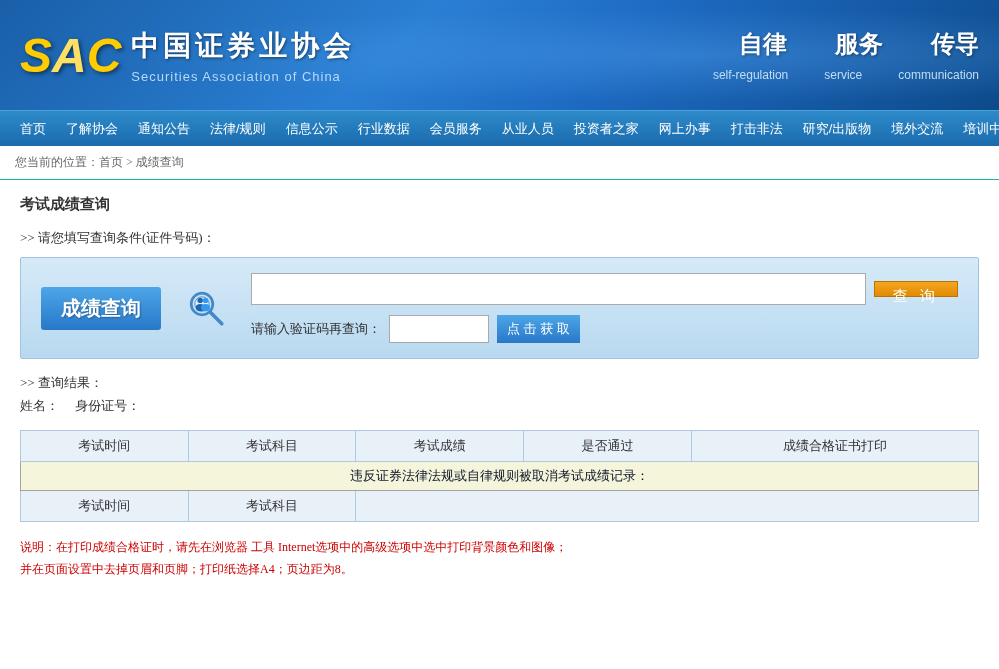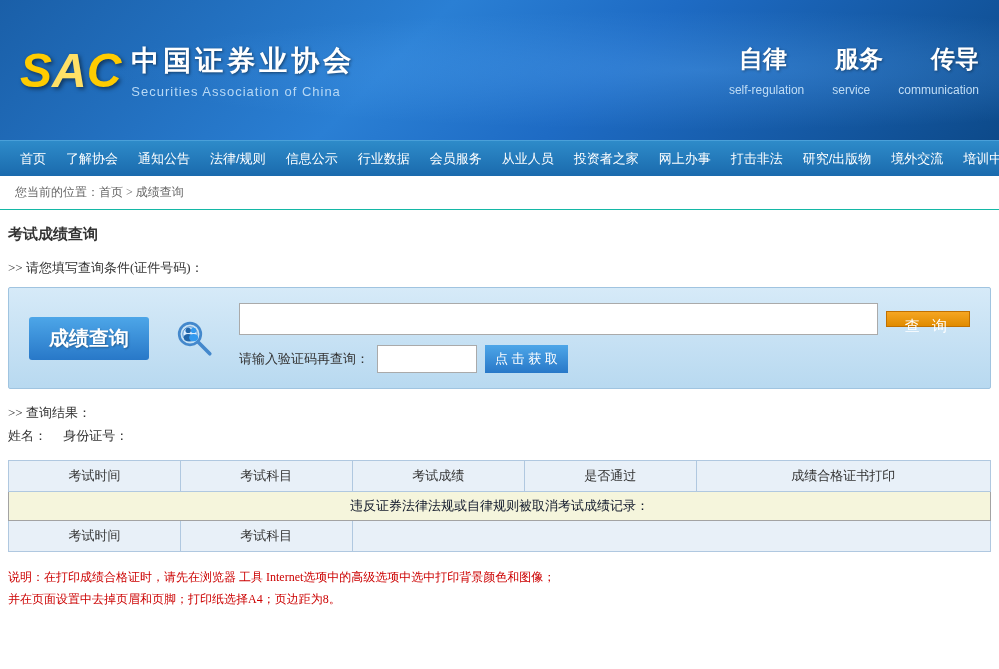--- a/index.html
+++ b/index.html
@@ -1,21 +1,21 @@
 <!DOCTYPE html>
 <html><head>
   <meta charset="utf-8">
   <style>
     * { margin: 0; padding: 0; box-sizing: border-box; }
     body { font-family: "SimSun", "宋体", serif; font-size: 13px; background: #fff; width: 999px; }
 
     
     .header {
       background: linear-gradient(135deg, #1a5fa8 0%, #2a7fd4 40%, #1e6bc4 60%, #0d4a8a 100%);
-      height: 140px;
+      height: 110px;
       display: flex;
       align-items: center;
       position: relative;
       overflow: hidden;
     }
     .header-bg {
       position: absolute; top: 0; left: 0; right: 0; bottom: 0;
       background: radial-gradient(ellipse at 70% 50%, rgba(100,180,255,0.3) 0%, transparent 60%);
     }
     .logo-area {
@@ -71,21 +71,21 @@
     .slogan-cn {
       color: white;
       font-size: 24px;
       font-weight: bold;
       font-family: "SimHei", sans-serif;
       text-shadow: 1px 1px 3px rgba(0,0,0,0.4);
       margin-left: 28px;
     }
     .header-slogans-en {
       display: flex;
-      gap: 28px;
+      gap: 36px;
     }
     .slogan-en {
       color: #c0ddf5;
       font-size: 12px;
       font-family: Arial, sans-serif;
     }
 
     
     .nav-bar {
       background: linear-gradient(to bottom, #2e8bc9 0%, #1a6aad 100%);
@@ -110,21 +110,21 @@
     
     .breadcrumb-bar {
       padding: 8px 15px;
       font-size: 12px;
       color: #666;
       border-bottom: 1px solid #14b8a6;
     }
 
     
     .main-content {
-      padding: 15px 8px;
+      padding: 15px 20px;
     }
 
     .page-title {
       font-size: 15px;
       font-weight: bold;
       color: #333;
       margin-bottom: 15px;
       font-family: "SimHei", sans-serif;
     }
 

